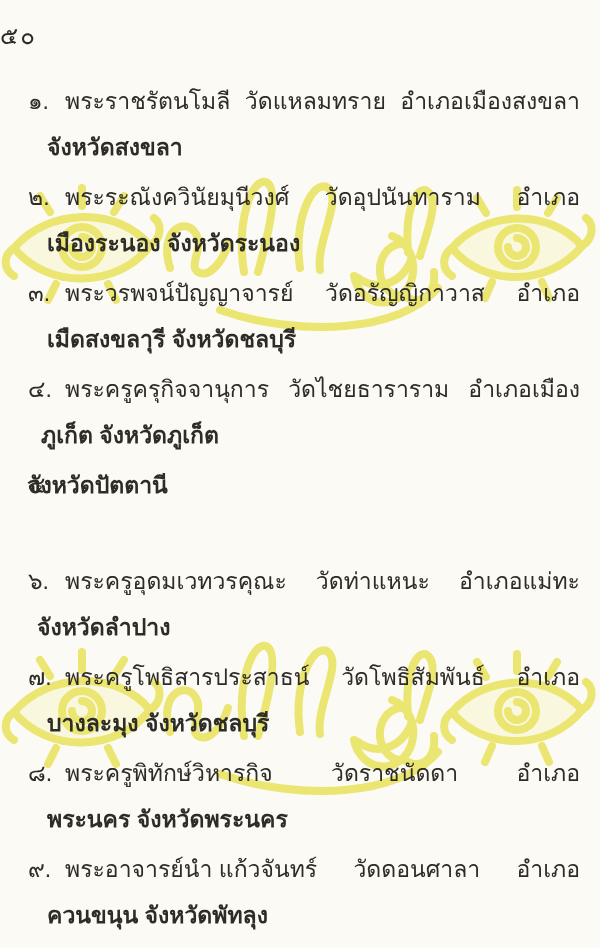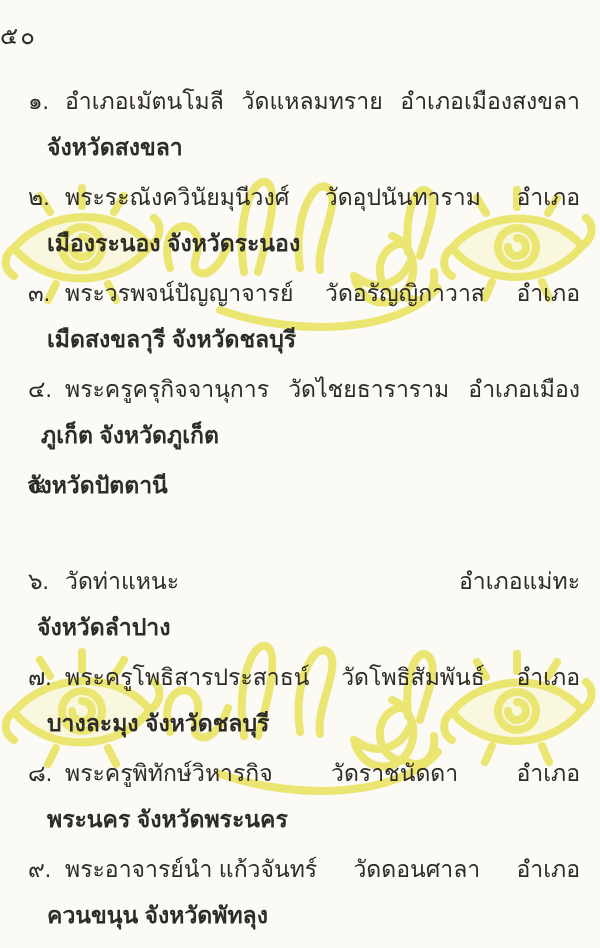--- a/index.html
+++ b/index.html
@@ -87,21 +87,21 @@
   <svg id="wm2" class="watermark" viewBox="0 0 600 180" aria-label="นราลัย">
     <use href="#wm-graphic"></use>
   </svg>
 
   <div class="list">
 
     <div class="item">
       <div class="no">๑.</div>
       <div class="content">
         <div class="line1">
-          <span>อำเภอเมัตนโมลี</span>
+          <span>พระราชรัตนโมลี</span>
           <span>วัดแหลมทราย</span>
           <span>อำเภอเมืองสงขลา</span>
         </div>
         <div class="line2">จังหวัดสงขลา</div>
       </div>
     </div>
 
     <div class="item">
       <div class="no">๒.</div>
       <div class="content">
@@ -142,20 +142,21 @@
       <div class="no">๕.</div>
       <div class="content">
         <div class="line2">จังหวัดปัตตานี</div>
       </div>
     </div>
 
     <div class="item">
       <div class="no">๖.</div>
       <div class="content">
         <div class="line1">
+          <span>พระครูอุดมเวทวรคุณะ</span>
           <span>วัดท่าแหนะ</span>
           <span>อำเภอแม่ทะ</span>
         </div>
         <div class="line2">จังหวัดลำปาง</div>
       </div>
     </div>
 
     <div class="item">
       <div class="no">๗.</div>
       <div class="content">

